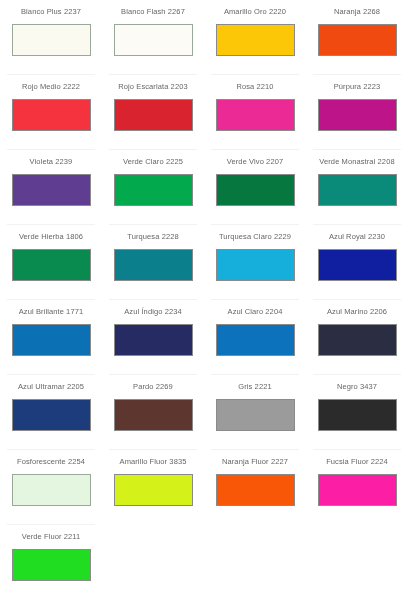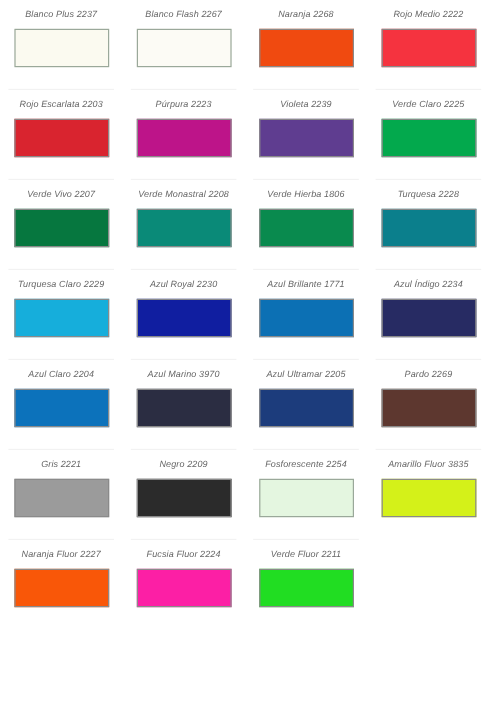--- a/index.html
+++ b/index.html
@@ -13,21 +13,20 @@
     height: 600px;
     overflow: hidden;
     font-family: "Liberation Sans", sans-serif;
   }
   #color-grid {
     display: grid;
     grid-template-columns: repeat(4, 102px);
     grid-template-rows: repeat(8, 75px);
     width: 364px;
     height: 600px;
-    font-style: italic;
   }
   .swatch-cell {
     position: relative;
     box-sizing: border-box;
     display: flex;
     flex-direction: column;
     align-items: center;
     padding-top: 7px;
   }
   
@@ -68,30 +67,38 @@
 <div id="color-grid">
     <div class="swatch-cell">
       <div class="swatch-label">Blanco Plus 2237</div>
       <div class="swatch-chip pale-border" style="background-color: rgb(251, 250, 240);"></div>
     </div>
     <div class="swatch-cell">
       <div class="swatch-label">Blanco Flash 2267</div>
       <div class="swatch-chip pale-border" style="background-color: rgb(252, 251, 245);"></div>
     </div>
     <div class="swatch-cell">
+      <div class="swatch-label">Amarillo Oro 2220</div>
+      <div class="swatch-chip" style="background-color: rgb(251, 199, 7);"></div>
+    </div>
+    <div class="swatch-cell">
       <div class="swatch-label">Naranja 2268</div>
       <div class="swatch-chip" style="background-color: rgb(240, 74, 16);"></div>
     </div>
     <div class="swatch-cell">
       <div class="swatch-label">Rojo Medio 2222</div>
       <div class="swatch-chip" style="background-color: rgb(245, 51, 63);"></div>
     </div>
     <div class="swatch-cell">
       <div class="swatch-label">Rojo Escarlata 2203</div>
       <div class="swatch-chip" style="background-color: rgb(217, 36, 47);"></div>
+    </div>
+    <div class="swatch-cell">
+      <div class="swatch-label">Rosa 2210</div>
+      <div class="swatch-chip" style="background-color: rgb(236, 42, 150);"></div>
     </div>
     <div class="swatch-cell">
       <div class="swatch-label">Púrpura 2223</div>
       <div class="swatch-chip" style="background-color: rgb(189, 20, 137);"></div>
     </div>
     <div class="swatch-cell">
       <div class="swatch-label">Violeta 2239</div>
       <div class="swatch-chip" style="background-color: rgb(95, 61, 144);"></div>
     </div>
     <div class="swatch-cell">
@@ -128,37 +135,37 @@
     </div>
     <div class="swatch-cell">
       <div class="swatch-label">Azul Índigo 2234</div>
       <div class="swatch-chip" style="background-color: rgb(39, 43, 99);"></div>
     </div>
     <div class="swatch-cell">
       <div class="swatch-label">Azul Claro 2204</div>
       <div class="swatch-chip" style="background-color: rgb(12, 114, 187);"></div>
     </div>
     <div class="swatch-cell">
-      <div class="swatch-label">Azul Marino 3970</div>
+      <div class="swatch-label">Azul Marino 2206</div>
       <div class="swatch-chip" style="background-color: rgb(43, 45, 66);"></div>
     </div>
     <div class="swatch-cell">
       <div class="swatch-label">Azul Ultramar 2205</div>
       <div class="swatch-chip" style="background-color: rgb(28, 60, 124);"></div>
     </div>
     <div class="swatch-cell">
       <div class="swatch-label">Pardo 2269</div>
       <div class="swatch-chip" style="background-color: rgb(93, 55, 47);"></div>
     </div>
     <div class="swatch-cell">
       <div class="swatch-label">Gris 2221</div>
       <div class="swatch-chip" style="background-color: rgb(155, 155, 155);"></div>
     </div>
     <div class="swatch-cell">
-      <div class="swatch-label">Negro 2209</div>
+      <div class="swatch-label">Negro 3437</div>
       <div class="swatch-chip" style="background-color: rgb(43, 43, 43);"></div>
     </div>
     <div class="swatch-cell">
       <div class="swatch-label">Fosforescente 2254</div>
       <div class="swatch-chip pale-border" style="background-color: rgb(228, 246, 224);"></div>
     </div>
     <div class="swatch-cell last-row">
       <div class="swatch-label">Amarillo Fluor 3835</div>
       <div class="swatch-chip" style="background-color: rgb(212, 241, 25);"></div>
     </div>

